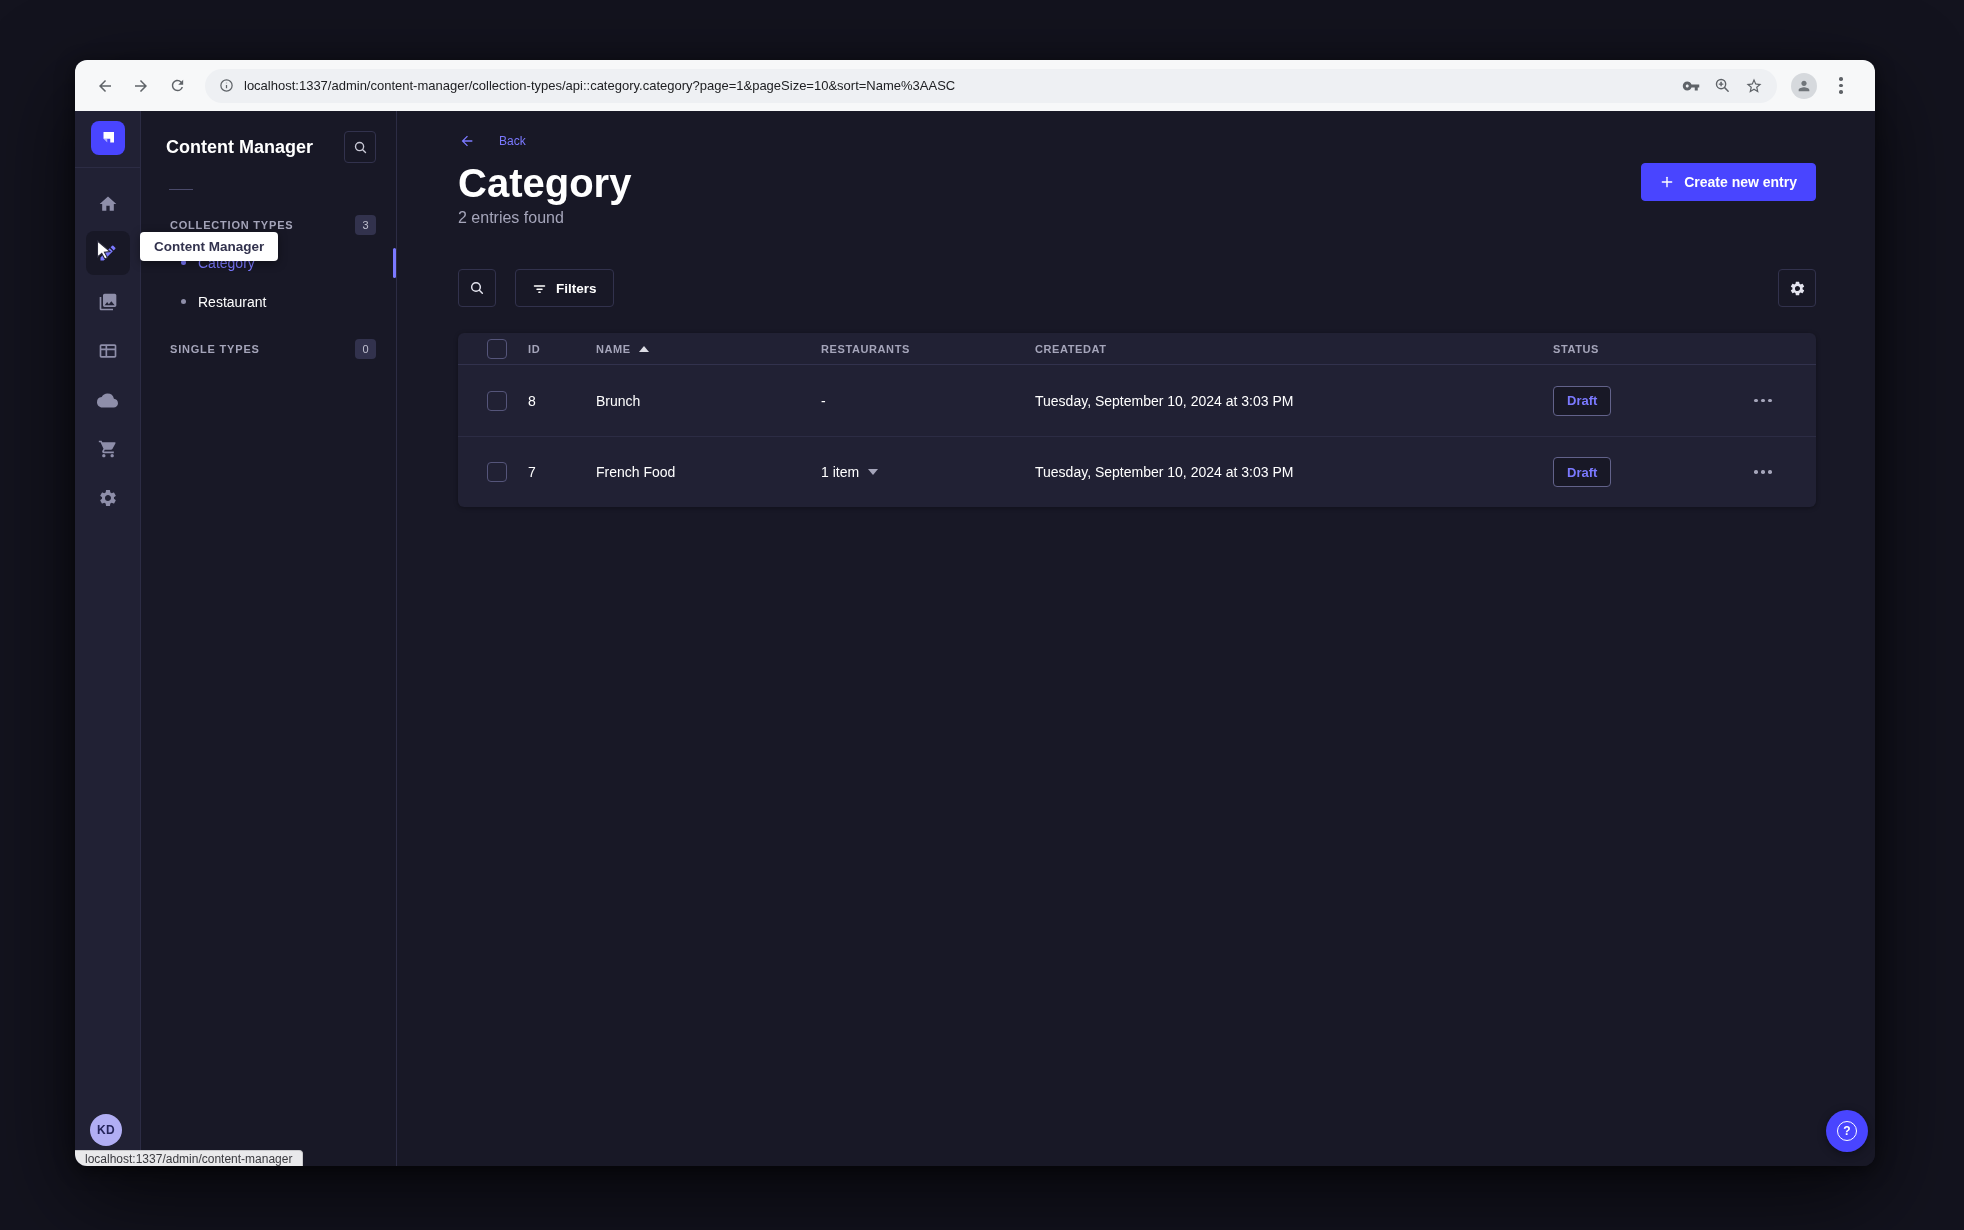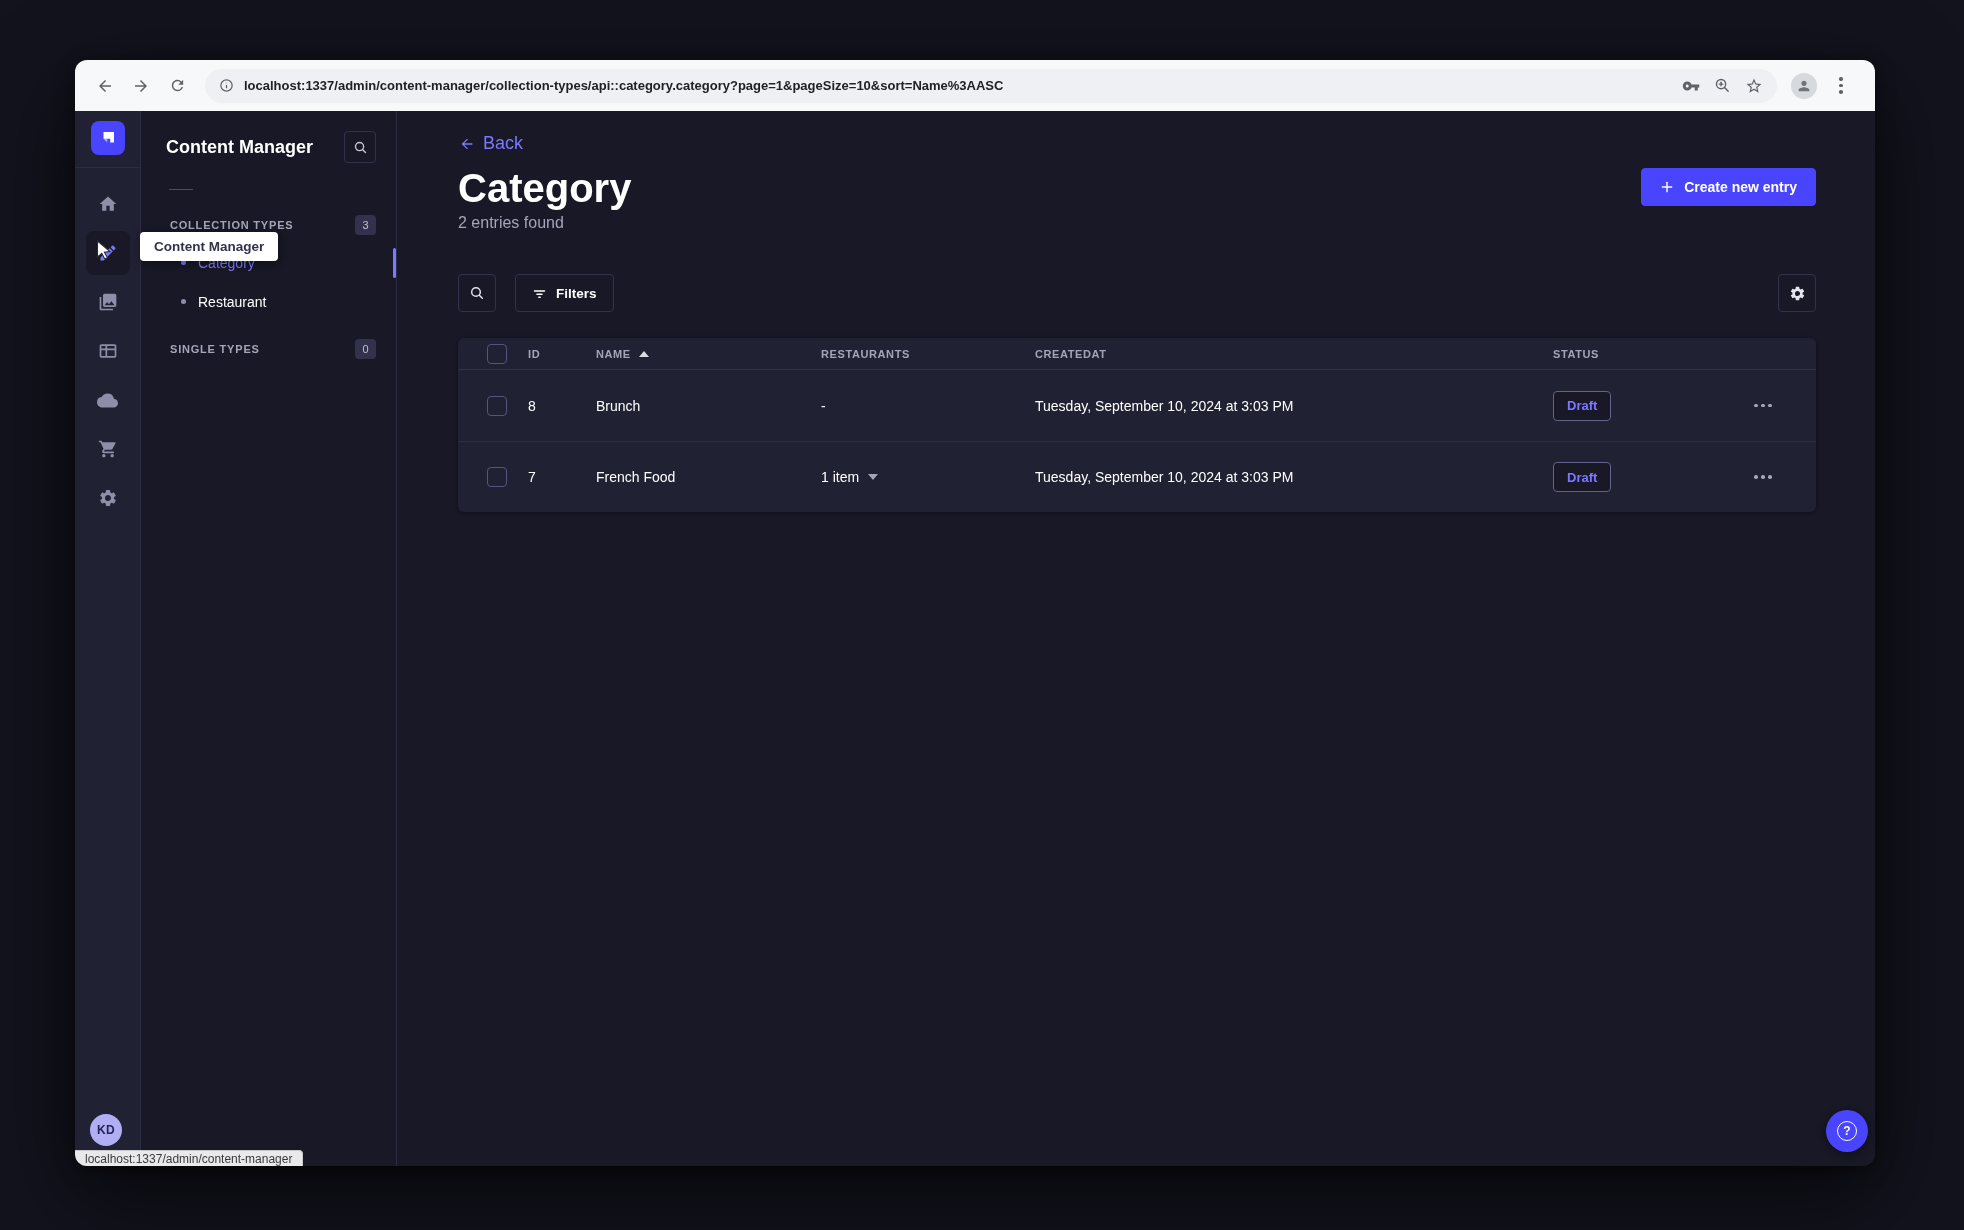--- a/index.html
+++ b/index.html
@@ -29,21 +29,21 @@
   .tab-title { margin-left:8px; font-size:12.5px; color:#202124; white-space:nowrap; overflow:hidden; flex:1; }
   .tab-close { width:18px; height:18px; display:flex; align-items:center; justify-content:center; font-size:12px; color:#5f6368; border-radius:50%; cursor:default; }
   .newtab { position:absolute; left:334px; top:13px; width:28px; height:28px; display:flex; align-items:center; justify-content:center; font-size:19px; color:#45494e; border-radius:50%; }
   .tabchevron { position:absolute; right:28px; top:9px; width:28px; height:28px; background:#e9ebee; border-radius:8px; display:flex; align-items:center; justify-content:center; color:#3c4043; }
   .toolbar { position:relative; height:51px; background:#f7f8f9; display:flex; align-items:center; padding:0 14px; gap:4px; flex:0 0 auto; }
   .nav-ic { width:32px; height:32px; display:flex; align-items:center; justify-content:center; color:#5f6368; border-radius:50%; flex:0 0 auto; }
   .omnibox {
     margin-left:8px; height:34px; flex:0 0 auto; width:1572px;
     background:#eef0f3; border-radius:17px; display:flex; align-items:center; padding:0 14px; gap:10px;
   }
-  .url-text { font-size:13px; color:#202124; white-space:nowrap; overflow:hidden; flex:1;font-weight:bold; }
+  .url-text { font-size:13px; color:#202124; white-space:nowrap; overflow:hidden; flex:1; }
   .omni-right { display:flex; align-items:center; gap:14px; color:#5f6368; }
   .chrome-avatar { width:26px; height:26px; border-radius:50%; background:#d6d9dd; display:flex; align-items:center; justify-content:center; color:#70757a; margin-left:10px; }
   .menu-dots { display:flex; flex-direction:column; gap:3px; margin-left:12px; padding:0 6px; }
   .menu-dots i { width:3.5px; height:3.5px; border-radius:50%; background:#5f6368; display:block; }
   
   .page { position:relative; flex:1; background:#181826; display:flex; overflow:hidden; }
   .rail {
     width:66px; background:#212134; border-right:1px solid #2c2c44;
     display:flex; flex-direction:column; align-items:center; padding-top:10px; position:relative; z-index:5;
   }
@@ -73,21 +73,21 @@
   .sp-single { margin-top:18px; }
   
   .nav-tooltip {
     position:absolute; left:65px; top:121px; height:29px; padding:0 14px; z-index:40;
     background:#ffffff; border-radius:4px; color:#32324d; font-size:13.5px; font-weight:bold;
     display:flex; align-items:center; box-shadow:0 2px 10px rgba(0,0,0,.4); white-space:nowrap;
   }
   .cursor { position:absolute; left:21px; top:129px; z-index:41; }
   
   .main { flex:1; position:relative; }
-  .back-row { padding:22px 0 0 62px; display:flex; align-items:center; gap:8px; color:#7b79ff; font-size:18px; width:max-content; cursor:default; }
+  .back-row { padding:22px 0 0 62px; display:flex; align-items:center; gap:24px; color:#7b79ff; font-size:12px; width:max-content; cursor:default; }
   .head-row { display:flex; align-items:flex-start; justify-content:space-between; padding:12px 59px 0 61px; }
   .page-title { font-size:40px; font-weight:bold; color:#ffffff; line-height:44px; }
   .page-subtitle { margin-top:4px; font-size:16px; color:#a5a5ba; }
   .create-btn {
     margin-top:2px; height:38px; padding:0 18px; background:#4945ff; border:1px solid #4945ff; border-radius:4px;
     color:#ffffff; font-size:14px; font-weight:bold; display:flex; align-items:center; gap:10px; cursor:default;
   }
   .action-bar { margin-top:42px; padding:0 59px 0 61px; display:flex; align-items:flex-end; }
   .icon-btn { width:38px; height:38px; border:1px solid #32324d; border-radius:4px; background:transparent; color:#e4e4ef; display:flex; align-items:center; justify-content:center; }
   .filters-btn {

